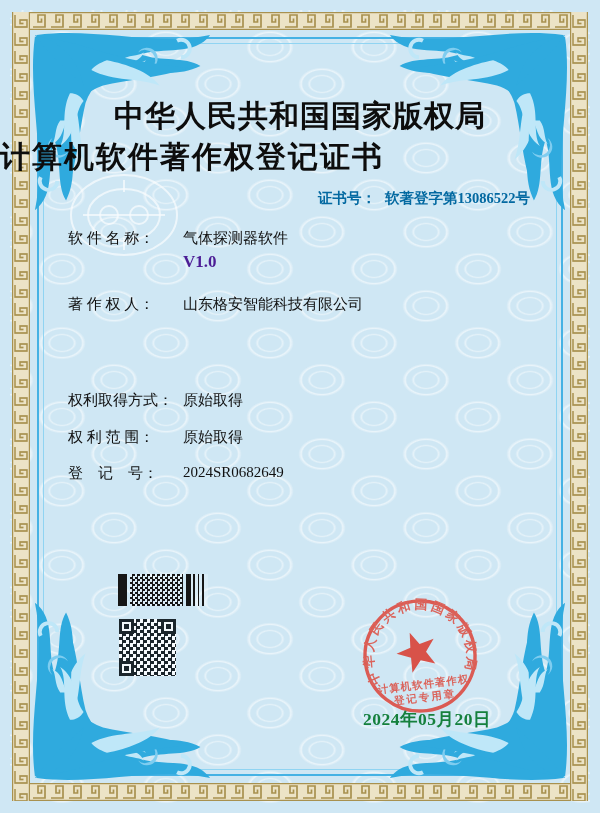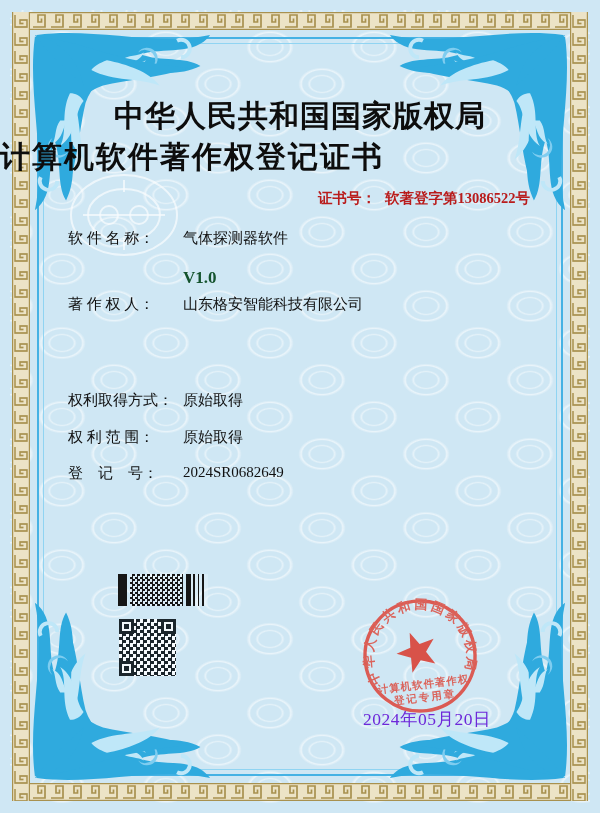--- a/index.html
+++ b/index.html
@@ -35,26 +35,26 @@
   .authority-title{
     position:absolute;top:96px;left:0;width:100%;text-align:center;
     font-size:30px;font-weight:700;color:#0d0d0d;letter-spacing:1px;
   }
   .cert-title{
     position:absolute;top:137px;left:0;width:100%;text-align:left;
     font-size:30px;font-weight:700;color:#0d0d0d;letter-spacing:2px;
   }
   .cert-no{
     position:absolute;top:189px;right:70px;
-    font-size:14.5px;font-weight:700;color:#b91c1c;
+    font-size:14.5px;font-weight:700;color:#0369a1;
   }
   .cert-no .lbl{margin-right:9px;}
   .field{position:absolute;left:68px;font-size:15px;font-weight:400;color:#101010;white-space:nowrap;}
   .field .fvalue{position:absolute;left:115px;white-space:nowrap;}
-  .version{position:absolute;left:183px;top:268px;font-size:17px;font-weight:700;color:#14532d;}
+  .version{position:absolute;left:183px;top:252px;font-size:17px;font-weight:700;color:#4c1d95;}
   .statement{
     position:absolute;left:66px;top:492px;width:478px;
     font-size:16px;font-weight:700;color:#101010;line-height:37px;letter-spacing:.5px;
   }
   .statement .l1{display:block;text-indent:2em;white-space:nowrap;}
   .statement .l2{display:block;white-space:nowrap;}
 
   .barcode{position:absolute;left:118px;top:574px;width:90px;height:32px;display:flex;}
   .bc-left{width:9px;background:#161616;margin-right:3px;}
   .bc-matrix{flex:1;background:
@@ -63,21 +63,21 @@
   .bc-right{width:22px;margin-left:3px;background:
       repeating-linear-gradient(90deg,#161616 0 5px, rgba(255,255,255,.2) 5px 7px, #161616 7px 9px, rgba(255,255,255,.2) 9px 12px, #161616 12px 13px, rgba(255,255,255,.2) 13px 16px, #161616 16px 18px, rgba(255,255,255,.2) 18px 22px);}
   .qr{position:absolute;left:119px;top:619px;width:57px;height:57px;
       background:repeating-conic-gradient(#1b262c 0% 25%, rgba(255,255,255,.8) 0% 50%);
       background-size:7px 7px;}
   .finder{position:absolute;width:15px;height:15px;border:3px solid #1b262c;background:#f2f8fb;box-sizing:border-box;}
   .finder::after{content:"";position:absolute;inset:2px;background:#1b262c;}
   .f-tl{left:0;top:0;} .f-tr{right:0;top:0;} .f-bl{left:0;bottom:0;}
 
   svg.seal{position:absolute;left:355px;top:591px;transform:rotate(-7deg);opacity:.93;}
-  .issue-date{position:absolute;left:363px;top:707px;font-size:17.5px;font-weight:400;color:#6d28d9;letter-spacing:.5px;}
+  .issue-date{position:absolute;left:363px;top:707px;font-size:17.5px;font-weight:700;color:#15803d;letter-spacing:.5px;}
 </style>
 </head>
 <body>
 
 <div class="page">
 
   <div class="watermark"></div>
 
   <svg width="0" height="0" style="position:absolute">
     <defs>

